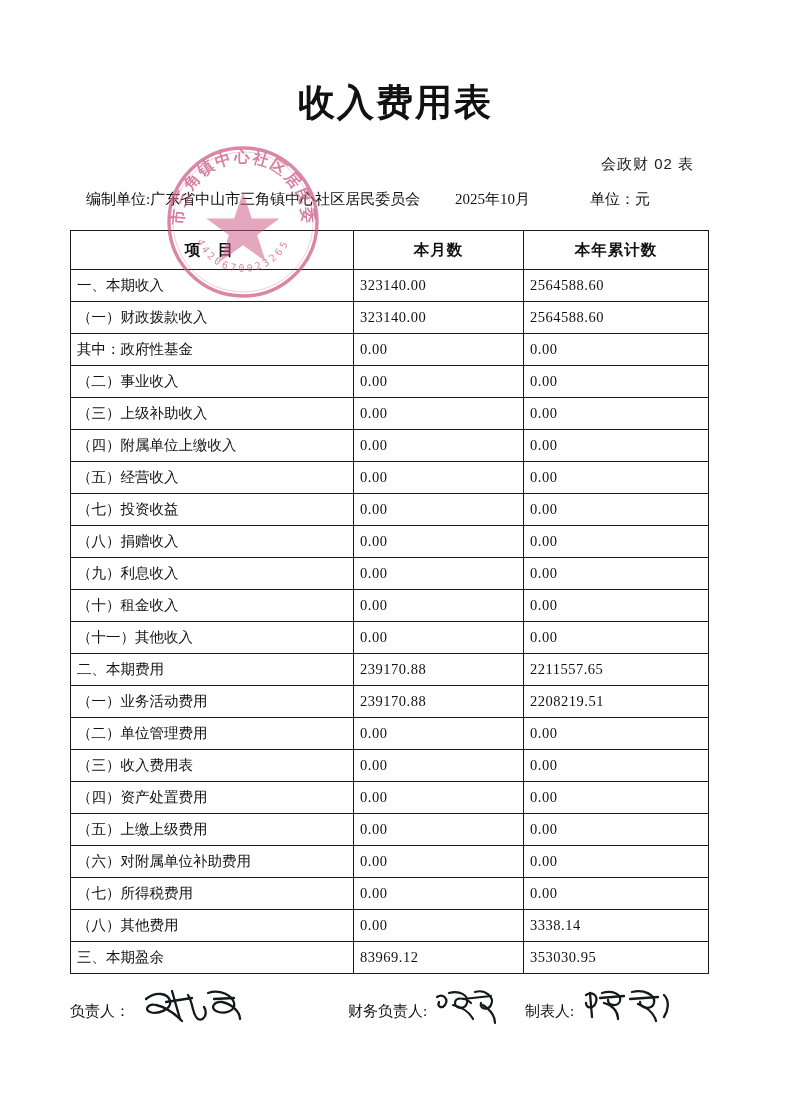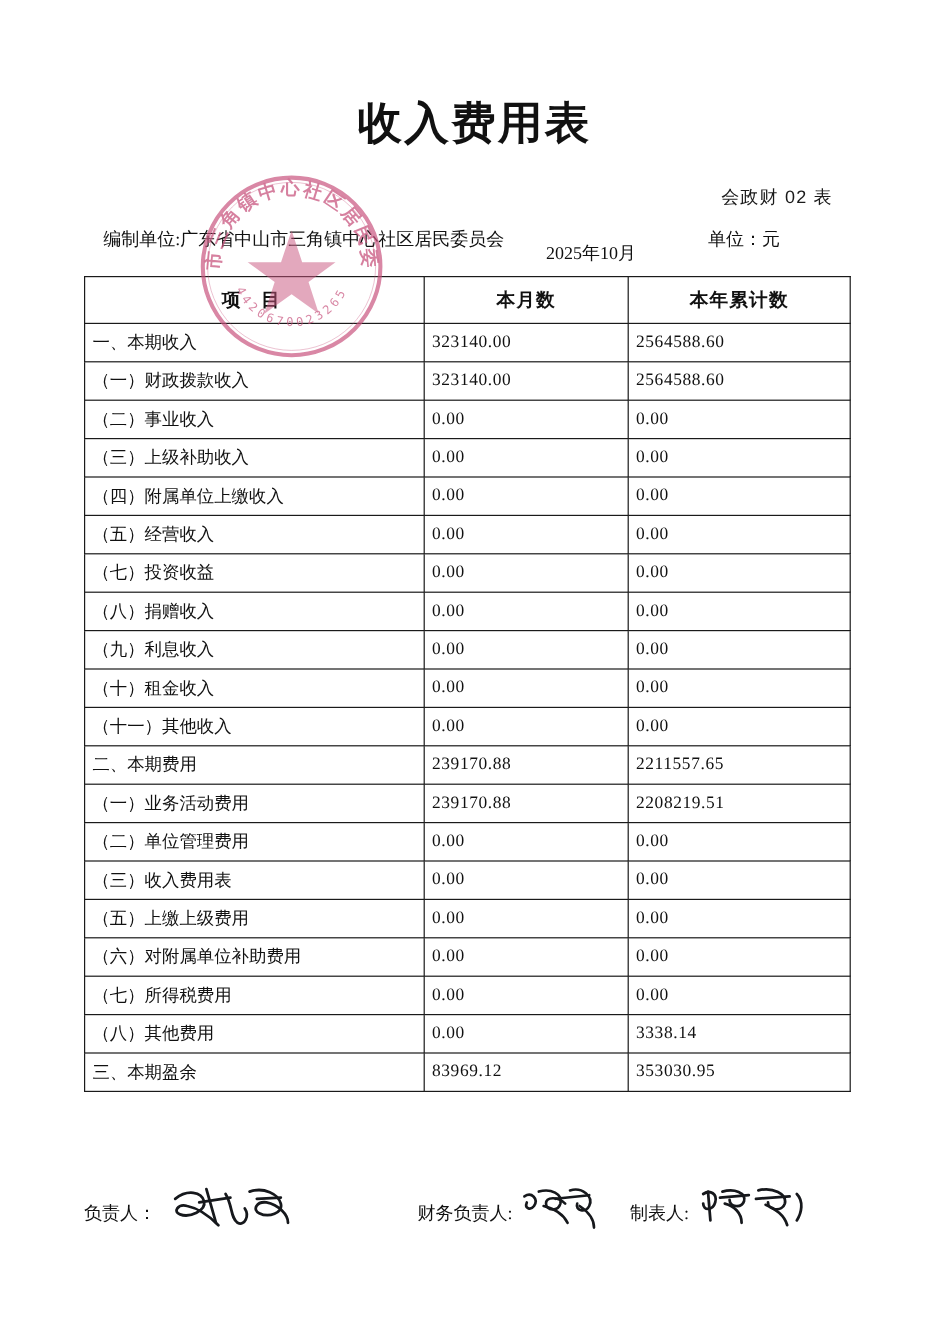--- a/index.html
+++ b/index.html
@@ -48,21 +48,21 @@
   .meta-line {
     position: absolute;
     left: 70px;
     top: 190px;
     width: 640px;
     font-size: 15px;
     color: #111;
     white-space: nowrap;
   }
   .meta-unit   { position: absolute; left: 0px;   top: 0; margin-left: 16px; }
-  .meta-period { position: absolute; left: 385px; top: 12px; }
+  .meta-period { position: absolute; left: 385px; top: 0; }
   .meta-curr   { position: absolute; left: 520px; top: 0; }
 
   
   .seal {
     position: absolute;
     left: 166px;
     top: 145px;
     width: 154px;
     height: 154px;
     pointer-events: none;
@@ -187,20 +187,25 @@
           <td class="cell-item ind-0">一、本期收入</td>
           <td class="cell-num">323140.00</td>
           <td class="cell-num">2564588.60</td>
         </tr>
         <tr>
           <td class="cell-item ind-1">（一）财政拨款收入</td>
           <td class="cell-num">323140.00</td>
           <td class="cell-num">2564588.60</td>
         </tr>
         <tr>
+          <td class="cell-item ind-0">其中：政府性基金</td>
+          <td class="cell-num">0.00</td>
+          <td class="cell-num">0.00</td>
+        </tr>
+        <tr>
           <td class="cell-item ind-1">（二）事业收入</td>
           <td class="cell-num">0.00</td>
           <td class="cell-num">0.00</td>
         </tr>
         <tr>
           <td class="cell-item ind-1">（三）上级补助收入</td>
           <td class="cell-num">0.00</td>
           <td class="cell-num">0.00</td>
         </tr>
         <tr>
@@ -248,20 +253,25 @@
           <td class="cell-num">239170.88</td>
           <td class="cell-num">2208219.51</td>
         </tr>
         <tr>
           <td class="cell-item ind-1">（二）单位管理费用</td>
           <td class="cell-num">0.00</td>
           <td class="cell-num">0.00</td>
         </tr>
         <tr>
           <td class="cell-item ind-1">（三）收入费用表</td>
+          <td class="cell-num">0.00</td>
+          <td class="cell-num">0.00</td>
+        </tr>
+        <tr>
+          <td class="cell-item ind-1">（四）资产处置费用</td>
           <td class="cell-num">0.00</td>
           <td class="cell-num">0.00</td>
         </tr>
         <tr>
           <td class="cell-item ind-1">（五）上缴上级费用</td>
           <td class="cell-num">0.00</td>
           <td class="cell-num">0.00</td>
         </tr>
         <tr>
           <td class="cell-item ind-1">（六）对附属单位补助费用</td>

